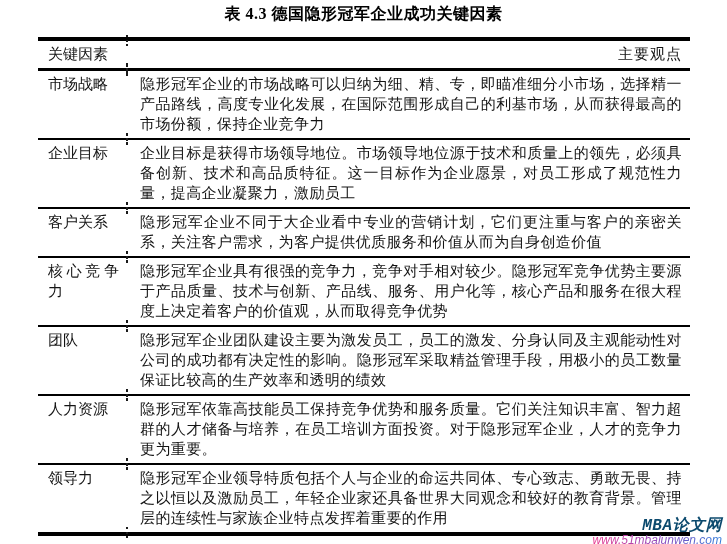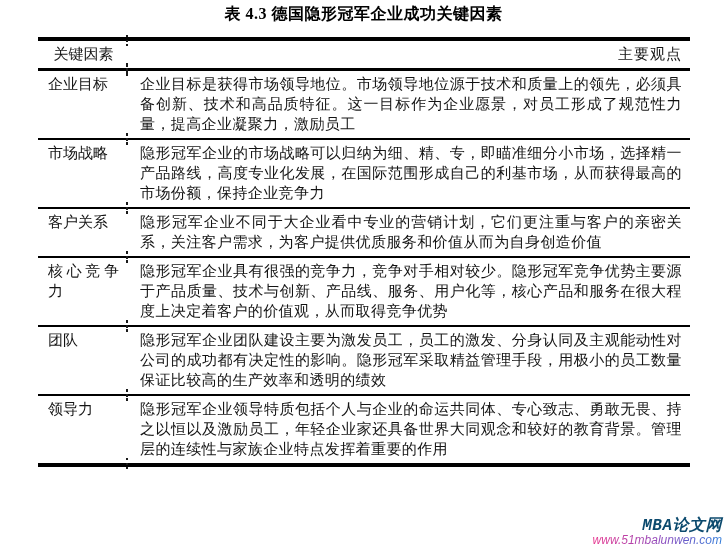--- a/index.html
+++ b/index.html
@@ -45,21 +45,21 @@
     padding: 3px 8px 4px 10px;
     text-align: justify;
     position: relative;
   }
   .col-view {
     padding: 3px 8px 4px 13px;
     text-align: justify;
     letter-spacing: 0.4px;
   }
   th.col-view { text-align: right; letter-spacing: 1px; }
-  th.col-factor { text-align: center; margin-top: 38px; }
+  th.col-factor { text-align: left; margin-top: 38px; }
 
   
   .col-factor::before, .col-factor::after {
     content: "";
     position: absolute;
     right: -1px;
     height: 11px;
     width: 0;
     border-left: 2px dotted #1a1a1a;
   }
@@ -105,38 +105,42 @@
 
   <table class="key-factors">
     <thead>
       <tr class="header-row">
         <th class="col-factor">关键因素</th>
         <th class="col-view">主要观点</th>
       </tr>
     </thead>
     <tbody>
       <tr class="data-row">
+        <td class="col-factor">市场战略</td>
+        <td class="col-view">隐形冠军企业的市场战略可以归纳为细、精、专，即瞄准细分小市场，选择精一产品路线，高度专业化发展，在国际范围形成自己的利基市场，从而获得最高的市场份额，保持企业竞争力</td>
+      </tr>
+      <tr class="data-row">
         <td class="col-factor">企业目标</td>
         <td class="col-view">企业目标是获得市场领导地位。市场领导地位源于技术和质量上的领先，必须具备创新、技术和高品质特征。这一目标作为企业愿景，对员工形成了规范性力量，提高企业凝聚力，激励员工</td>
-      </tr>
-      <tr class="data-row">
-        <td class="col-factor">市场战略</td>
-        <td class="col-view">隐形冠军企业的市场战略可以归纳为细、精、专，即瞄准细分小市场，选择精一产品路线，高度专业化发展，在国际范围形成自己的利基市场，从而获得最高的市场份额，保持企业竞争力</td>
       </tr>
       <tr class="data-row">
         <td class="col-factor">客户关系</td>
         <td class="col-view">隐形冠军企业不同于大企业看中专业的营销计划，它们更注重与客户的亲密关系，关注客户需求，为客户提供优质服务和价值从而为自身创造价值</td>
       </tr>
       <tr class="data-row">
         <td class="col-factor">核心竞争力</td>
         <td class="col-view">隐形冠军企业具有很强的竞争力，竞争对手相对较少。隐形冠军竞争优势主要源于产品质量、技术与创新、产品线、服务、用户化等，核心产品和服务在很大程度上决定着客户的价值观，从而取得竞争优势</td>
       </tr>
       <tr class="data-row">
         <td class="col-factor">团队</td>
         <td class="col-view">隐形冠军企业团队建设主要为激发员工，员工的激发、分身认同及主观能动性对公司的成功都有决定性的影响。隐形冠军采取精益管理手段，用极小的员工数量保证比较高的生产效率和透明的绩效</td>
+      </tr>
+      <tr class="data-row">
+        <td class="col-factor">人力资源</td>
+        <td class="col-view">隐形冠军依靠高技能员工保持竞争优势和服务质量。它们关注知识丰富、智力超群的人才储备与培养，在员工培训方面投资。对于隐形冠军企业，人才的竞争力更为重要。</td>
       </tr>
       <tr class="data-row">
         <td class="col-factor">领导力</td>
         <td class="col-view">隐形冠军企业领导特质包括个人与企业的命运共同体、专心致志、勇敢无畏、持之以恒以及激励员工，年轻企业家还具备世界大同观念和较好的教育背景。管理层的连续性与家族企业特点发挥着重要的作用</td>
       </tr>
     </tbody>
   </table>
 
   <div class="watermark">
     <div class="watermark-name">MBA论文网</div>

